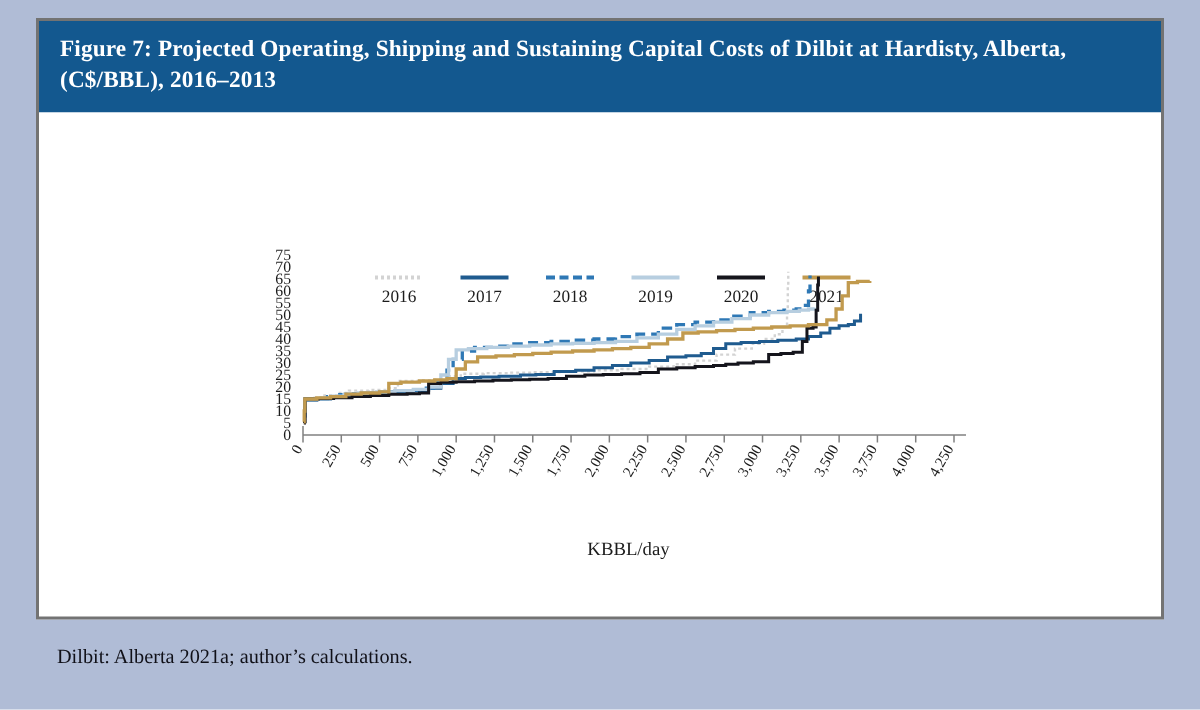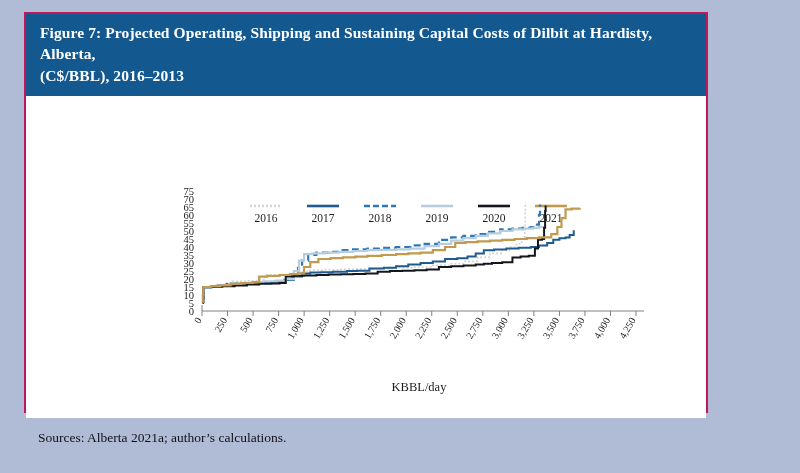--- a/index.html
+++ b/index.html
@@ -6,23 +6,23 @@
   body{
     width:800px;height:473px;
     background:#b0bcd6;
     font-family:"Liberation Serif", serif;
     overflow:hidden;
     position:relative;
   }
   #figure-box{
     position:absolute;
     left:24px; top:12px;
-    width:684px; height:401px;
+    width:752px; height:401px;
     background:#ffffff;
-    border:2px solid #be185d;
+    border:2px solid #737373;
     box-sizing:border-box;
   }
   #figure-header{
     background:#13588f;
     color:#ffffff;
     padding:8px 14px 10px 14px;
     font-size:15.5px;
     line-height:1.38;
     font-weight:700;
     letter-spacing:0.1px;
@@ -162,14 +162,14 @@
           <path d="M176.51,207.00 L177.02,207.00 L177.02,206.20 L177.43,206.20 L177.43,191.00 L186.21,191.00 L186.21,190.68 L196.42,190.68 L196.42,190.20 L208.68,190.20 L208.68,189.40 L220.93,189.40 L220.93,188.60 L233.19,188.60 L233.19,187.80 L245.44,187.80 L245.44,187.48 L253.61,187.48 L253.61,187.00 L259.74,187.00 L259.74,180.60 L267.91,180.60 L267.91,179.80 L278.12,179.80 L278.12,179.48 L290.37,179.48 L290.37,179.00 L302.63,179.00 L302.63,178.52 L314.88,178.52 L314.88,178.20 L327.13,178.20 L327.13,177.88 L339.39,177.88 L339.39,177.40 L351.64,177.40 L351.64,175.80 L363.90,175.80 L363.90,175.00 L376.15,175.00 L376.15,174.68 L388.40,174.68 L388.40,174.20 L400.66,174.20 L400.66,173.40 L412.91,173.40 L412.91,171.00 L425.17,171.00 L425.17,170.20 L437.42,170.20 L437.42,169.40 L449.68,169.40 L449.68,168.60 L457.84,168.60 L457.84,167.80 L466.01,167.80 L466.01,167.00 L476.23,167.00 L476.23,166.20 L486.44,166.20 L486.44,161.40 L494.61,161.40 L494.61,160.60 L502.78,160.60 L502.78,159.80 L508.90,159.80 L508.90,152.60 L511.97,152.60 L511.97,143.80 L516.05,143.80 L516.05,143.00 L518.09,143.00 L518.09,131.80 L519.12,131.80 L519.12,115.00 L519.63,115.00 L519.63,109.40" class="series-line" stroke="#15151c" stroke-width="2"></path>
           <path d="M176.51,206.20 L176.82,206.20 L176.82,199.00 L177.23,199.00 L177.23,191.00 L185.19,191.00 L185.19,190.20 L194.38,190.20 L194.38,189.40 L204.59,189.40 L204.59,187.80 L214.80,187.80 L214.80,187.00 L227.06,187.00 L227.06,186.20 L233.19,186.20 L233.19,180.60 L241.36,180.60 L241.36,179.80 L253.61,179.80 L253.61,179.00 L263.82,179.00 L263.82,178.20 L271.99,178.20 L271.99,177.40 L278.12,177.40 L278.12,171.00 L284.24,171.00 L284.24,166.20 L292.41,166.20 L292.41,163.00 L304.67,163.00 L304.67,162.20 L316.92,162.20 L316.92,161.40 L329.18,161.40 L329.18,160.60 L341.43,160.60 L341.43,159.80 L355.73,159.80 L355.73,159.00 L370.02,159.00 L370.02,158.20 L382.28,158.20 L382.28,157.40 L394.53,157.40 L394.53,156.60 L406.79,156.60 L406.79,154.20 L419.04,154.20 L419.04,151.00 L429.25,151.00 L429.25,147.00 L439.46,147.00 L439.46,146.20 L451.72,146.20 L451.72,145.40 L463.97,145.40 L463.97,144.60 L476.23,144.60 L476.23,143.80 L488.48,143.80 L488.48,143.00 L500.73,143.00 L500.73,142.20 L512.99,142.20 L512.99,141.40 L525.24,141.40 L525.24,138.20 L531.37,138.20 L531.37,131.00 L535.45,131.00 L535.45,122.20 L539.54,122.20 L539.54,113.40 L545.67,113.40 L545.67,112.60 L553.84,112.60 L553.84,112.28" class="series-line" stroke="#c19a4e" stroke-width="2.2"></path>
         </g>
         <text x="393" y="295" class="axis-title">KBBL/day</text>
       </svg>
   </div>
 
 </div>
 
 <div id="sources-bar">
-  <span>Sources: Alberta 2021a; author’s calculations.</span>
+  <span>Dilbit: Alberta 2021a; author’s calculations.</span>
 </div>
 
 </body></html>

